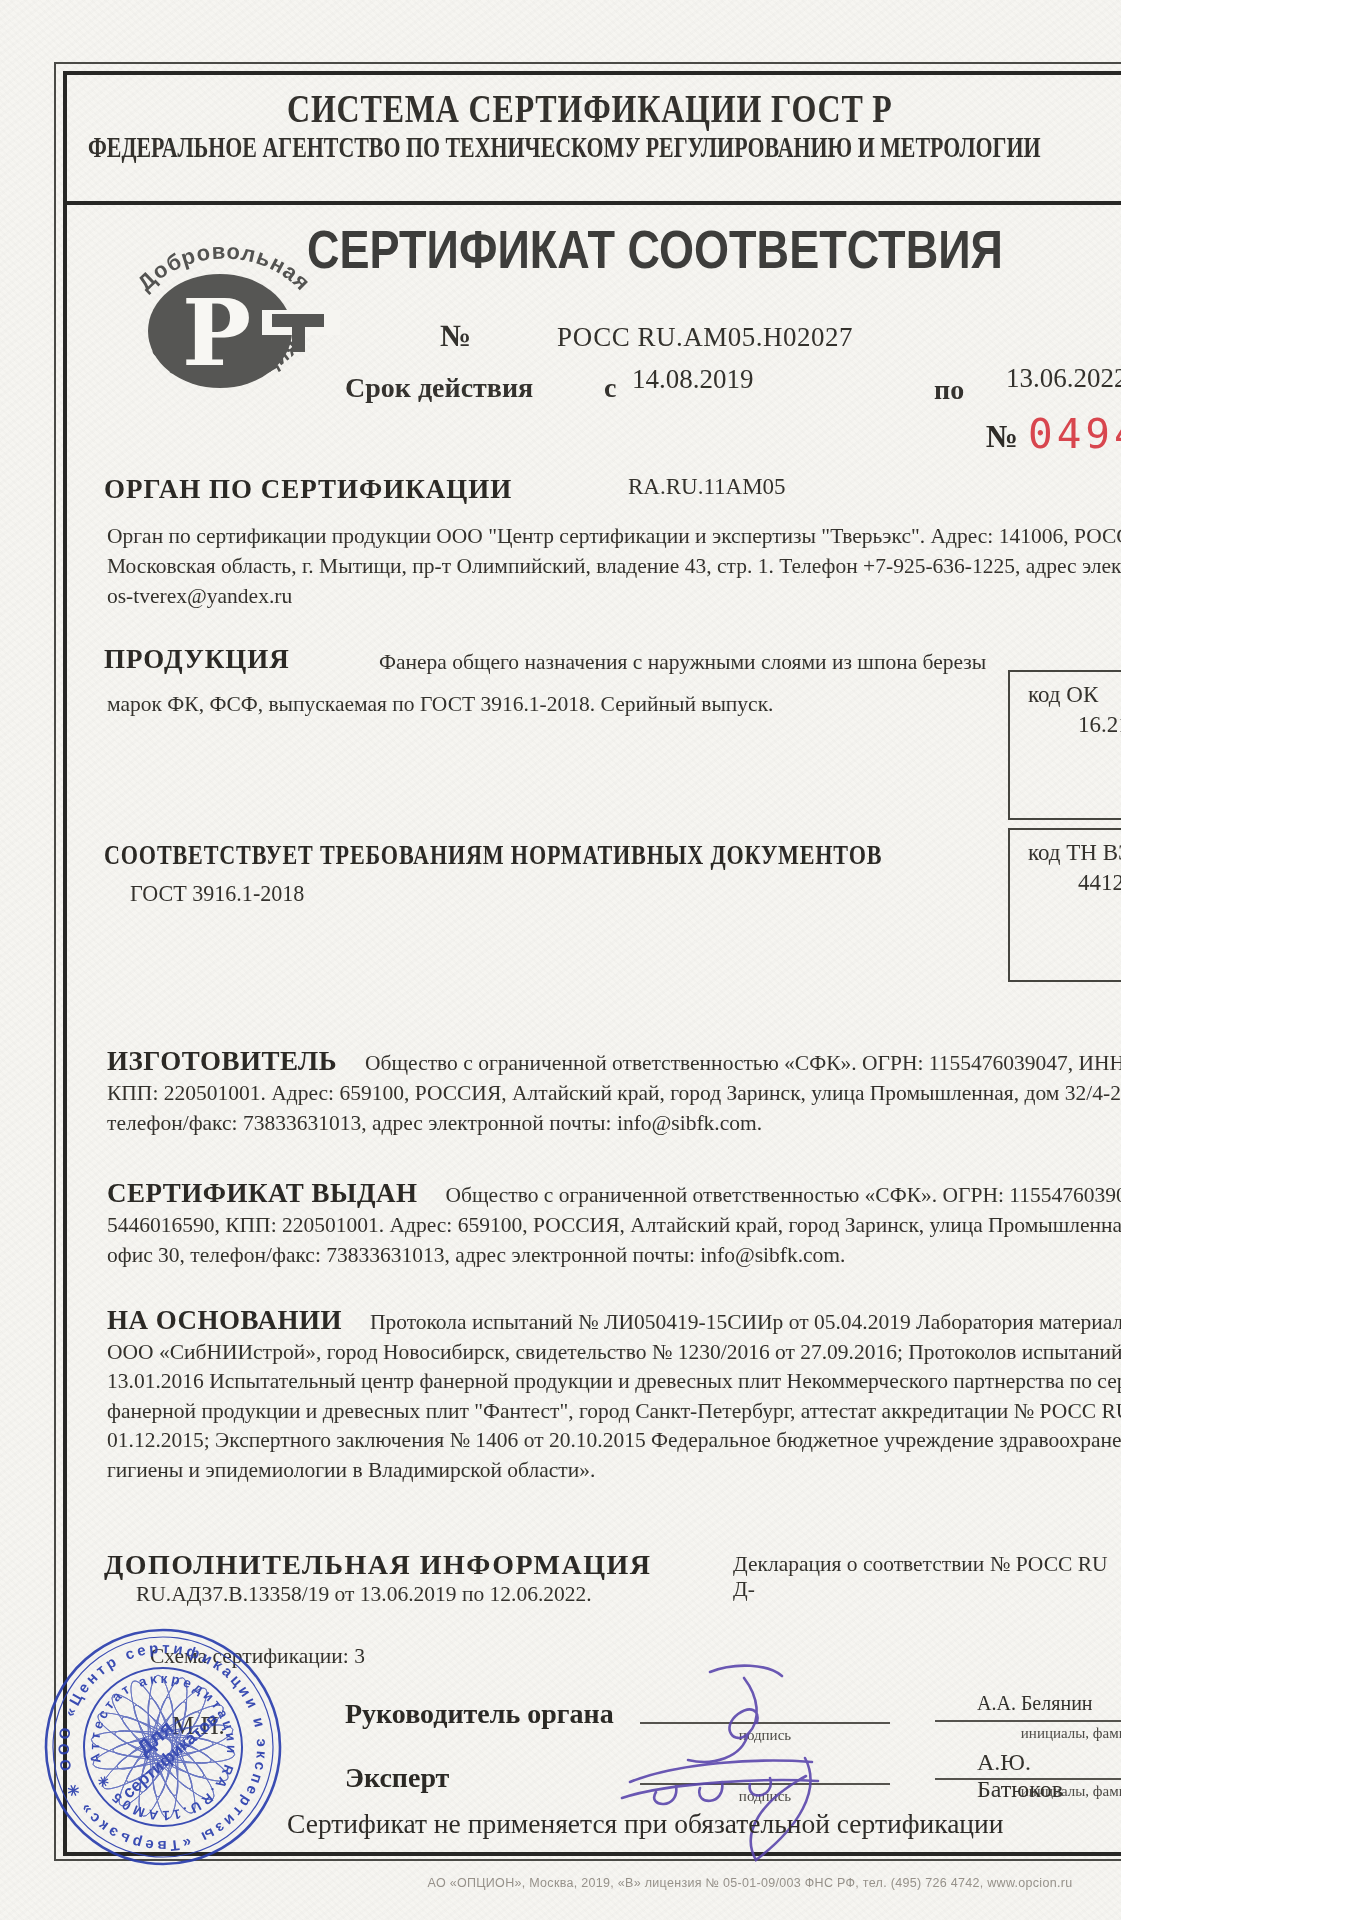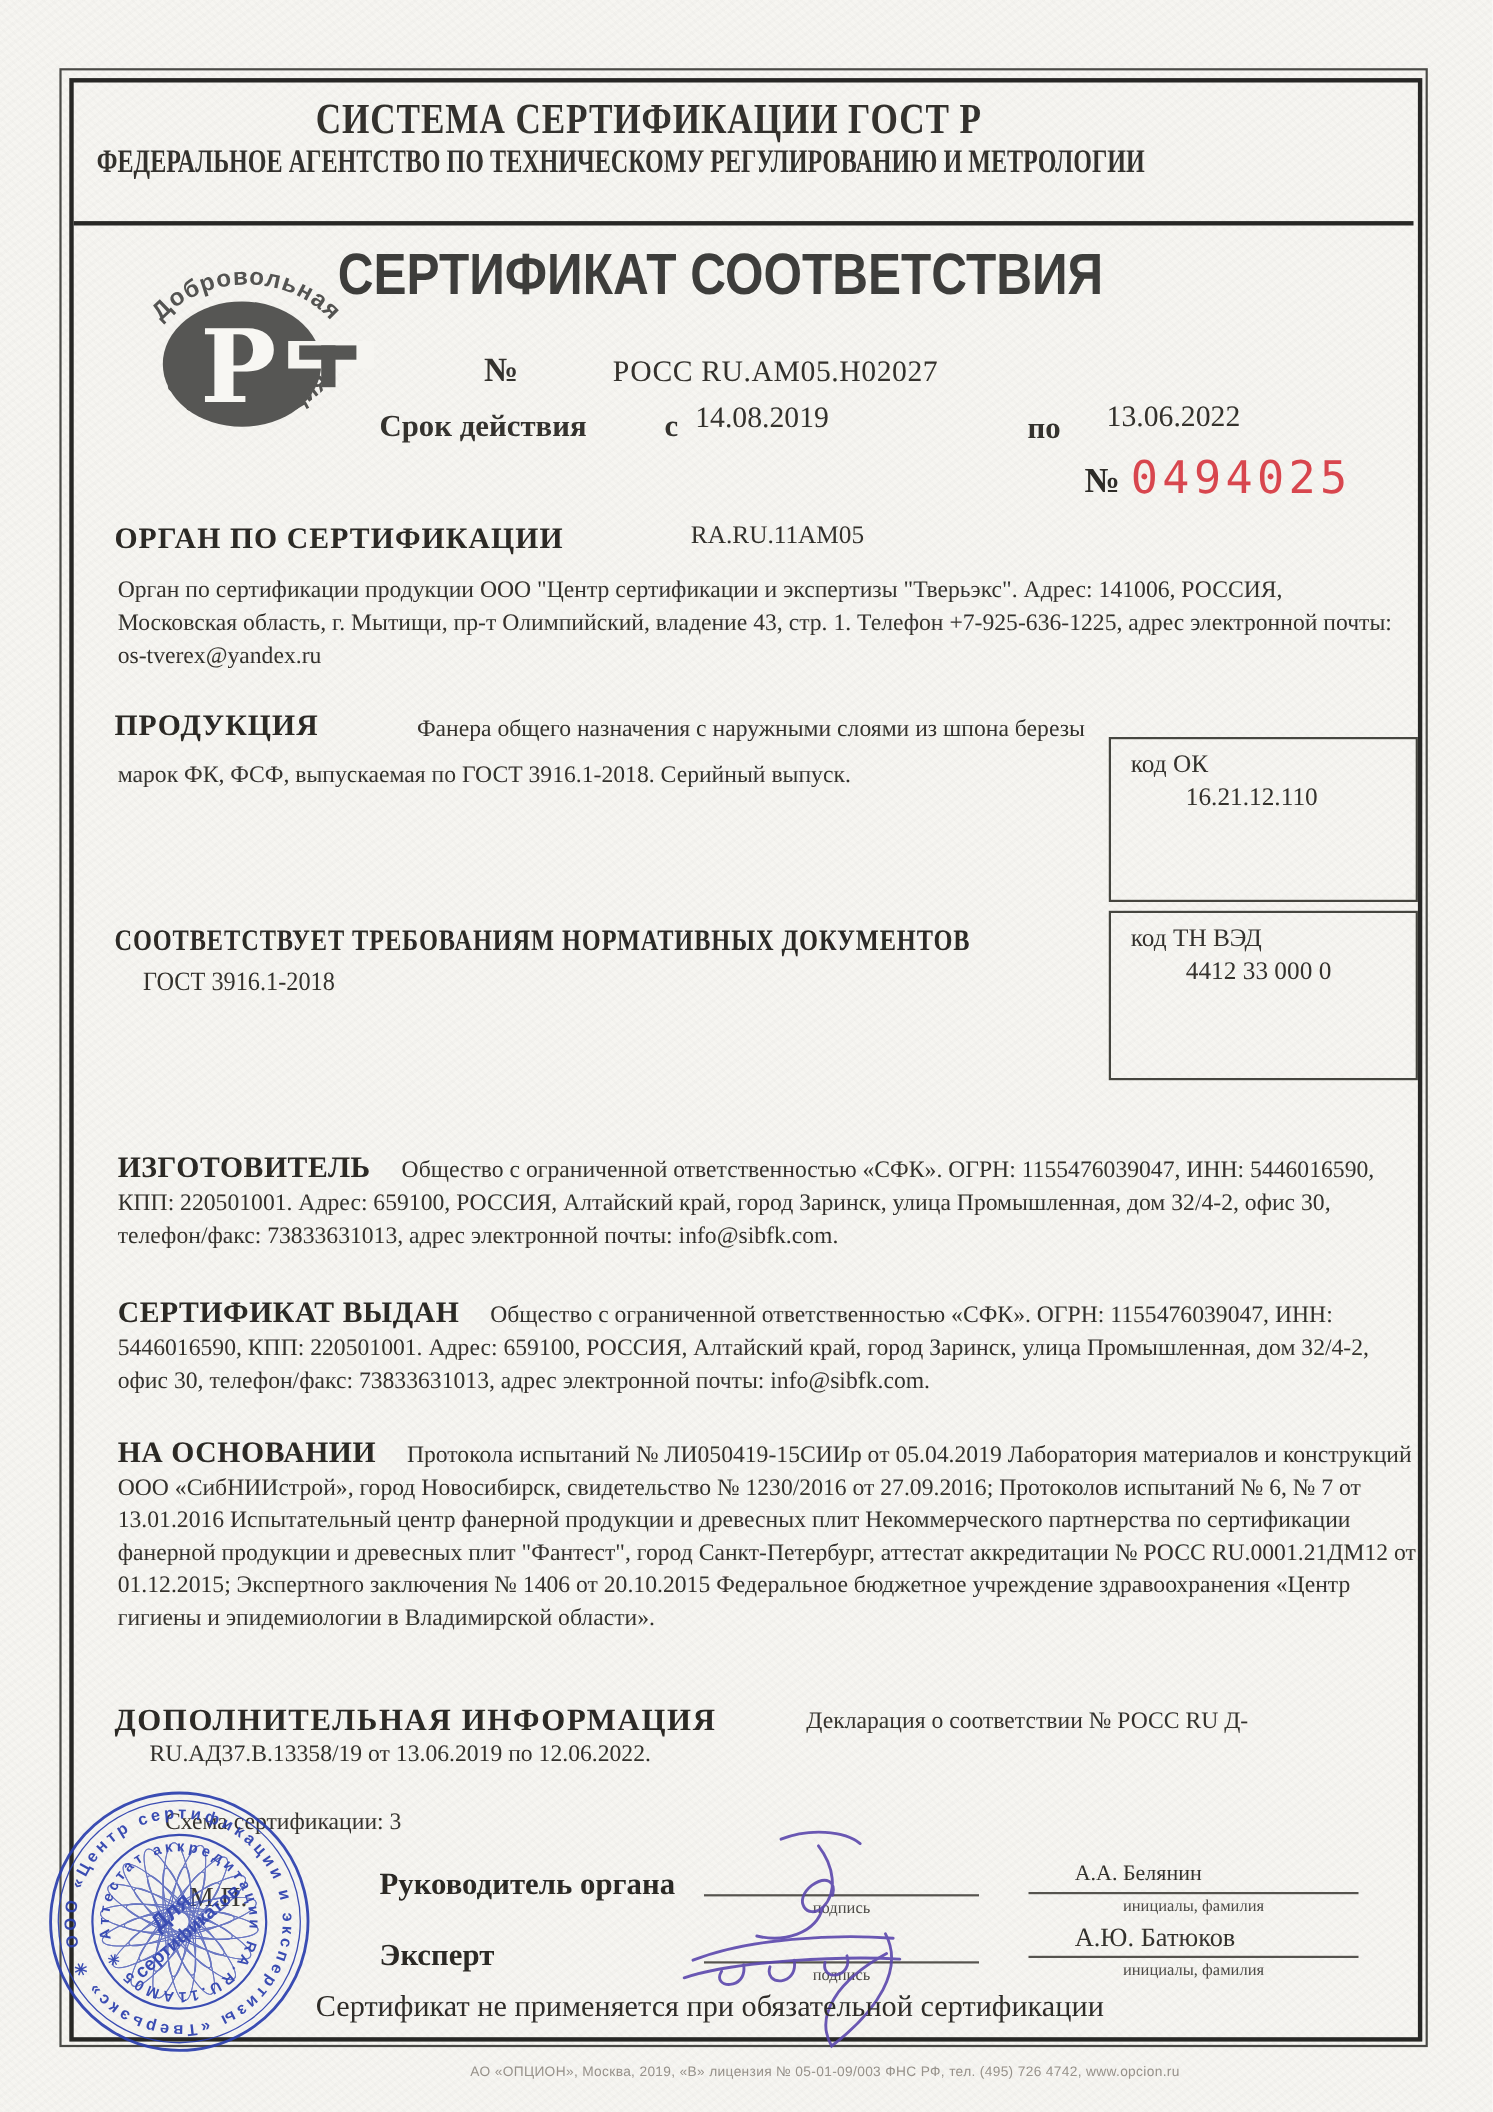--- a/index.html
+++ b/index.html
@@ -1,18 +1,18 @@
 <!DOCTYPE html>
 <html><head>
 <meta charset="utf-8">
 <style>
   html,body{margin:0;padding:0;}
   #page{
     position:relative;
-    width:1357px;height:1920px;
+    width:1121px;height:1920px;
     background:#f6f5f1;
     background-image:
       repeating-linear-gradient(43deg, rgba(120,115,100,0.022) 0 2px, rgba(255,255,255,0) 2px 5px),
       repeating-linear-gradient(-37deg, rgba(90,95,110,0.018) 0 3px, rgba(255,255,255,0) 3px 7px);
     overflow:hidden;
     font-family:"Liberation Serif", serif;
     color:#2e2c28;
   }
   .abs{position:absolute;}
   .frame-outer{left:54px;top:62px;width:1240px;height:1795px;border:2px solid #4a4a46;}

